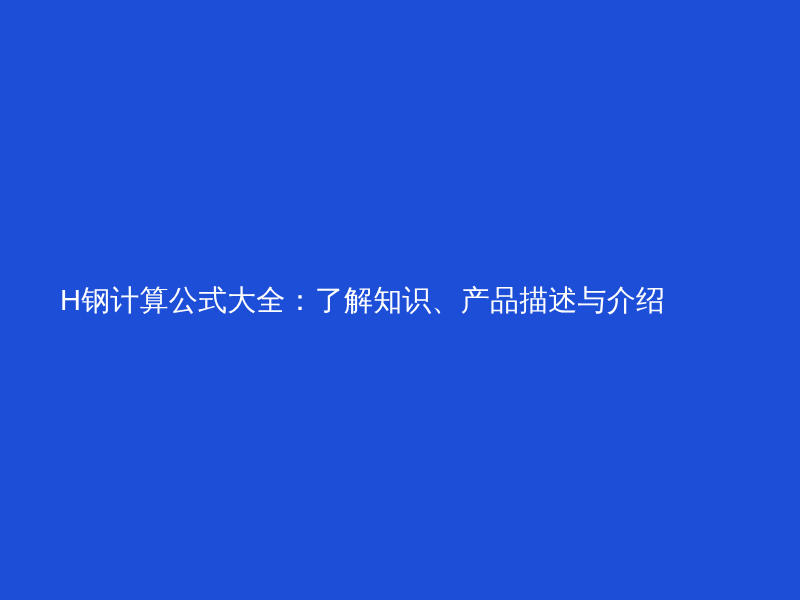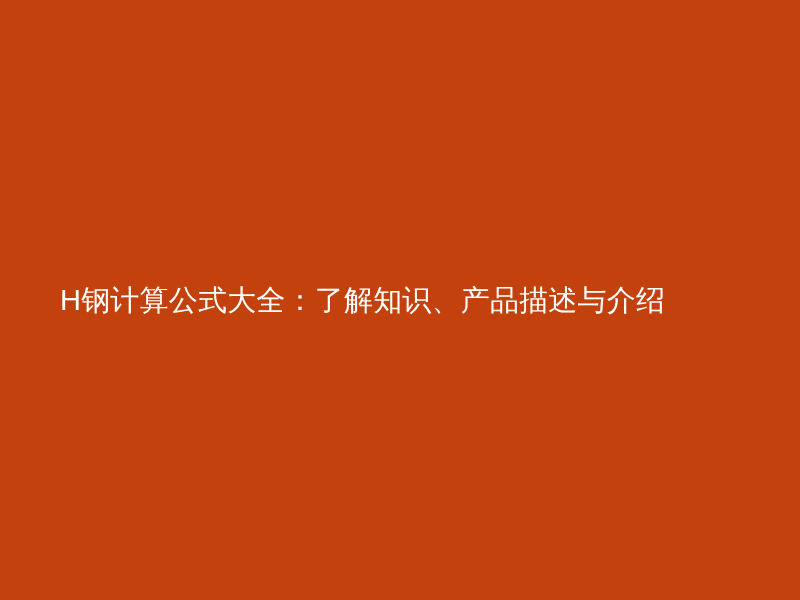--- a/index.html
+++ b/index.html
@@ -42,17 +42,17 @@
     letter-spacing: 0.2px;
     white-space: nowrap;
     text-align: left;
     position: relative;
     top: 1px;
   }
 </style>
 </head>
 <body>
 
-<div class="banner" style="background-color: #c2410c;">
+<div class="banner" style="background-color: #1d4ed8;">
 
   <h1 class="banner-title" style="color: rgb(255, 255, 255);">H钢计算公式大全：了解知识、产品描述与介绍</h1>
 
 </div>
 
 </body></html>

